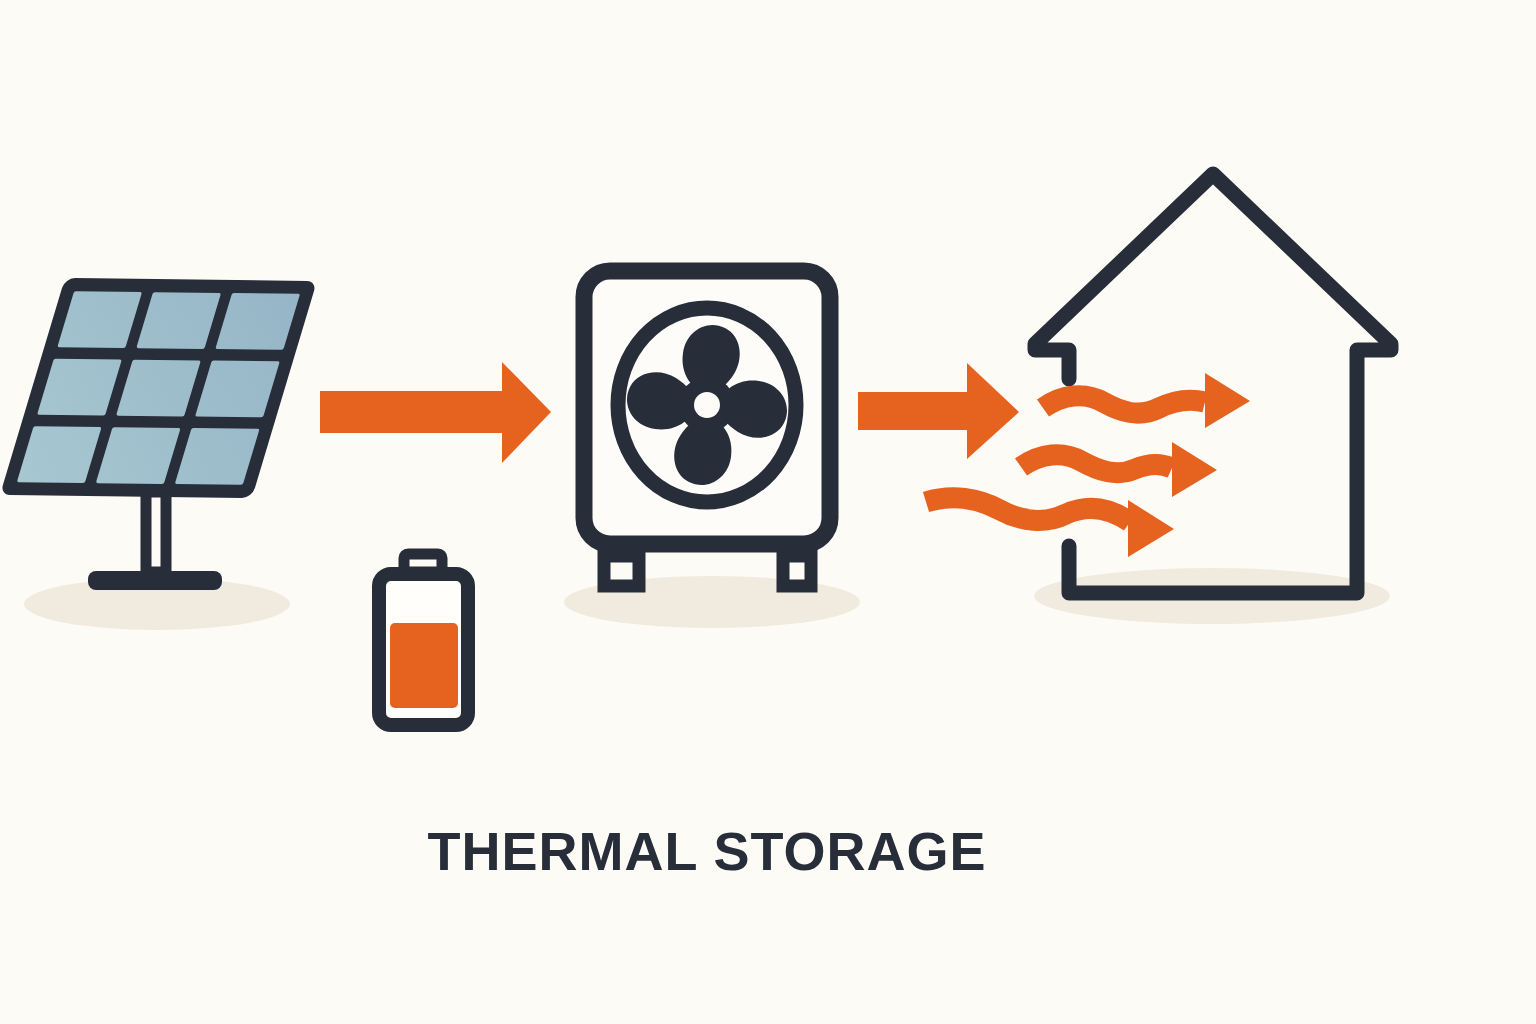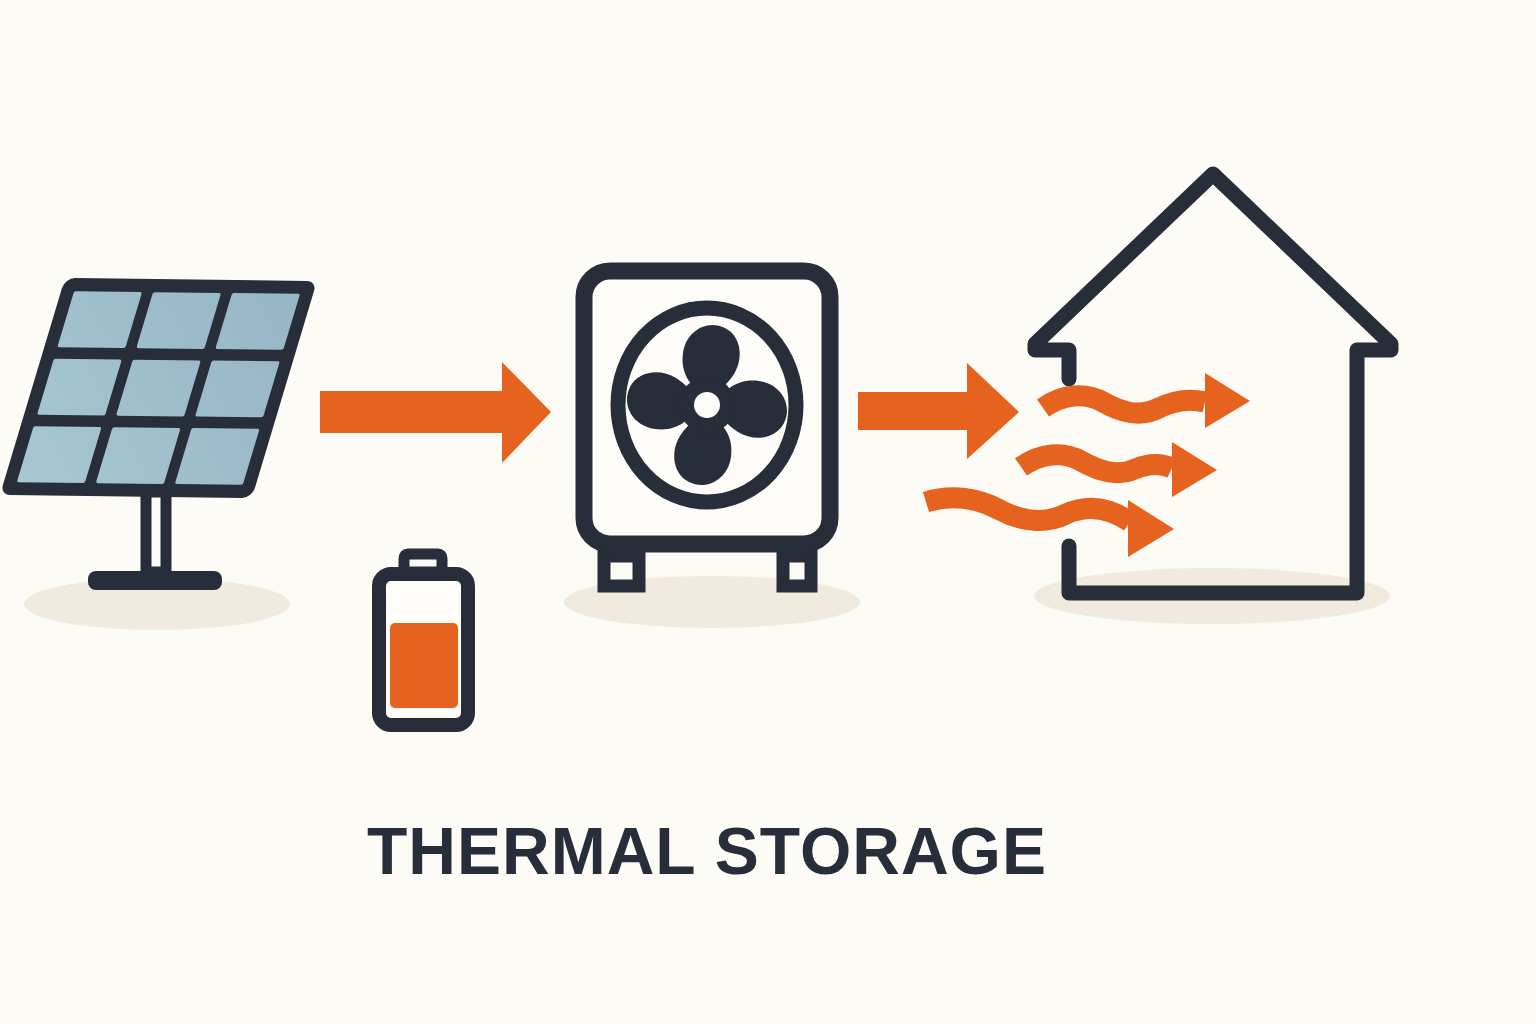--- a/index.html
+++ b/index.html
@@ -16,21 +16,21 @@
   html,body{margin:0;padding:0;}
   body{
     width:1536px;height:1024px;
     background:var(--background);
     font-family:"Liberation Sans",sans-serif;
     position:relative;overflow:hidden;
   }
   .stage{position:absolute;left:0;top:0;width:1536px;height:1024px;display:block;}
   .title{
     position:absolute;left:318px;top:810px;width:778px;
-    text-align:center;font-size:66px;font-weight:bold;
+    text-align:center;font-size:54px;font-weight:bold;
     letter-spacing:1px;line-height:82px;color:var(--ink);
     white-space:nowrap;
   }
 </style>
 </head>
 <body>
 
 <svg class="stage" viewBox="0 0 1536 1024" xmlns="http://www.w3.org/2000/svg">
   <defs>
     <linearGradient id="cellGrad" gradientUnits="userSpaceOnUse" x1="0" y1="217" x2="252" y2="0">

